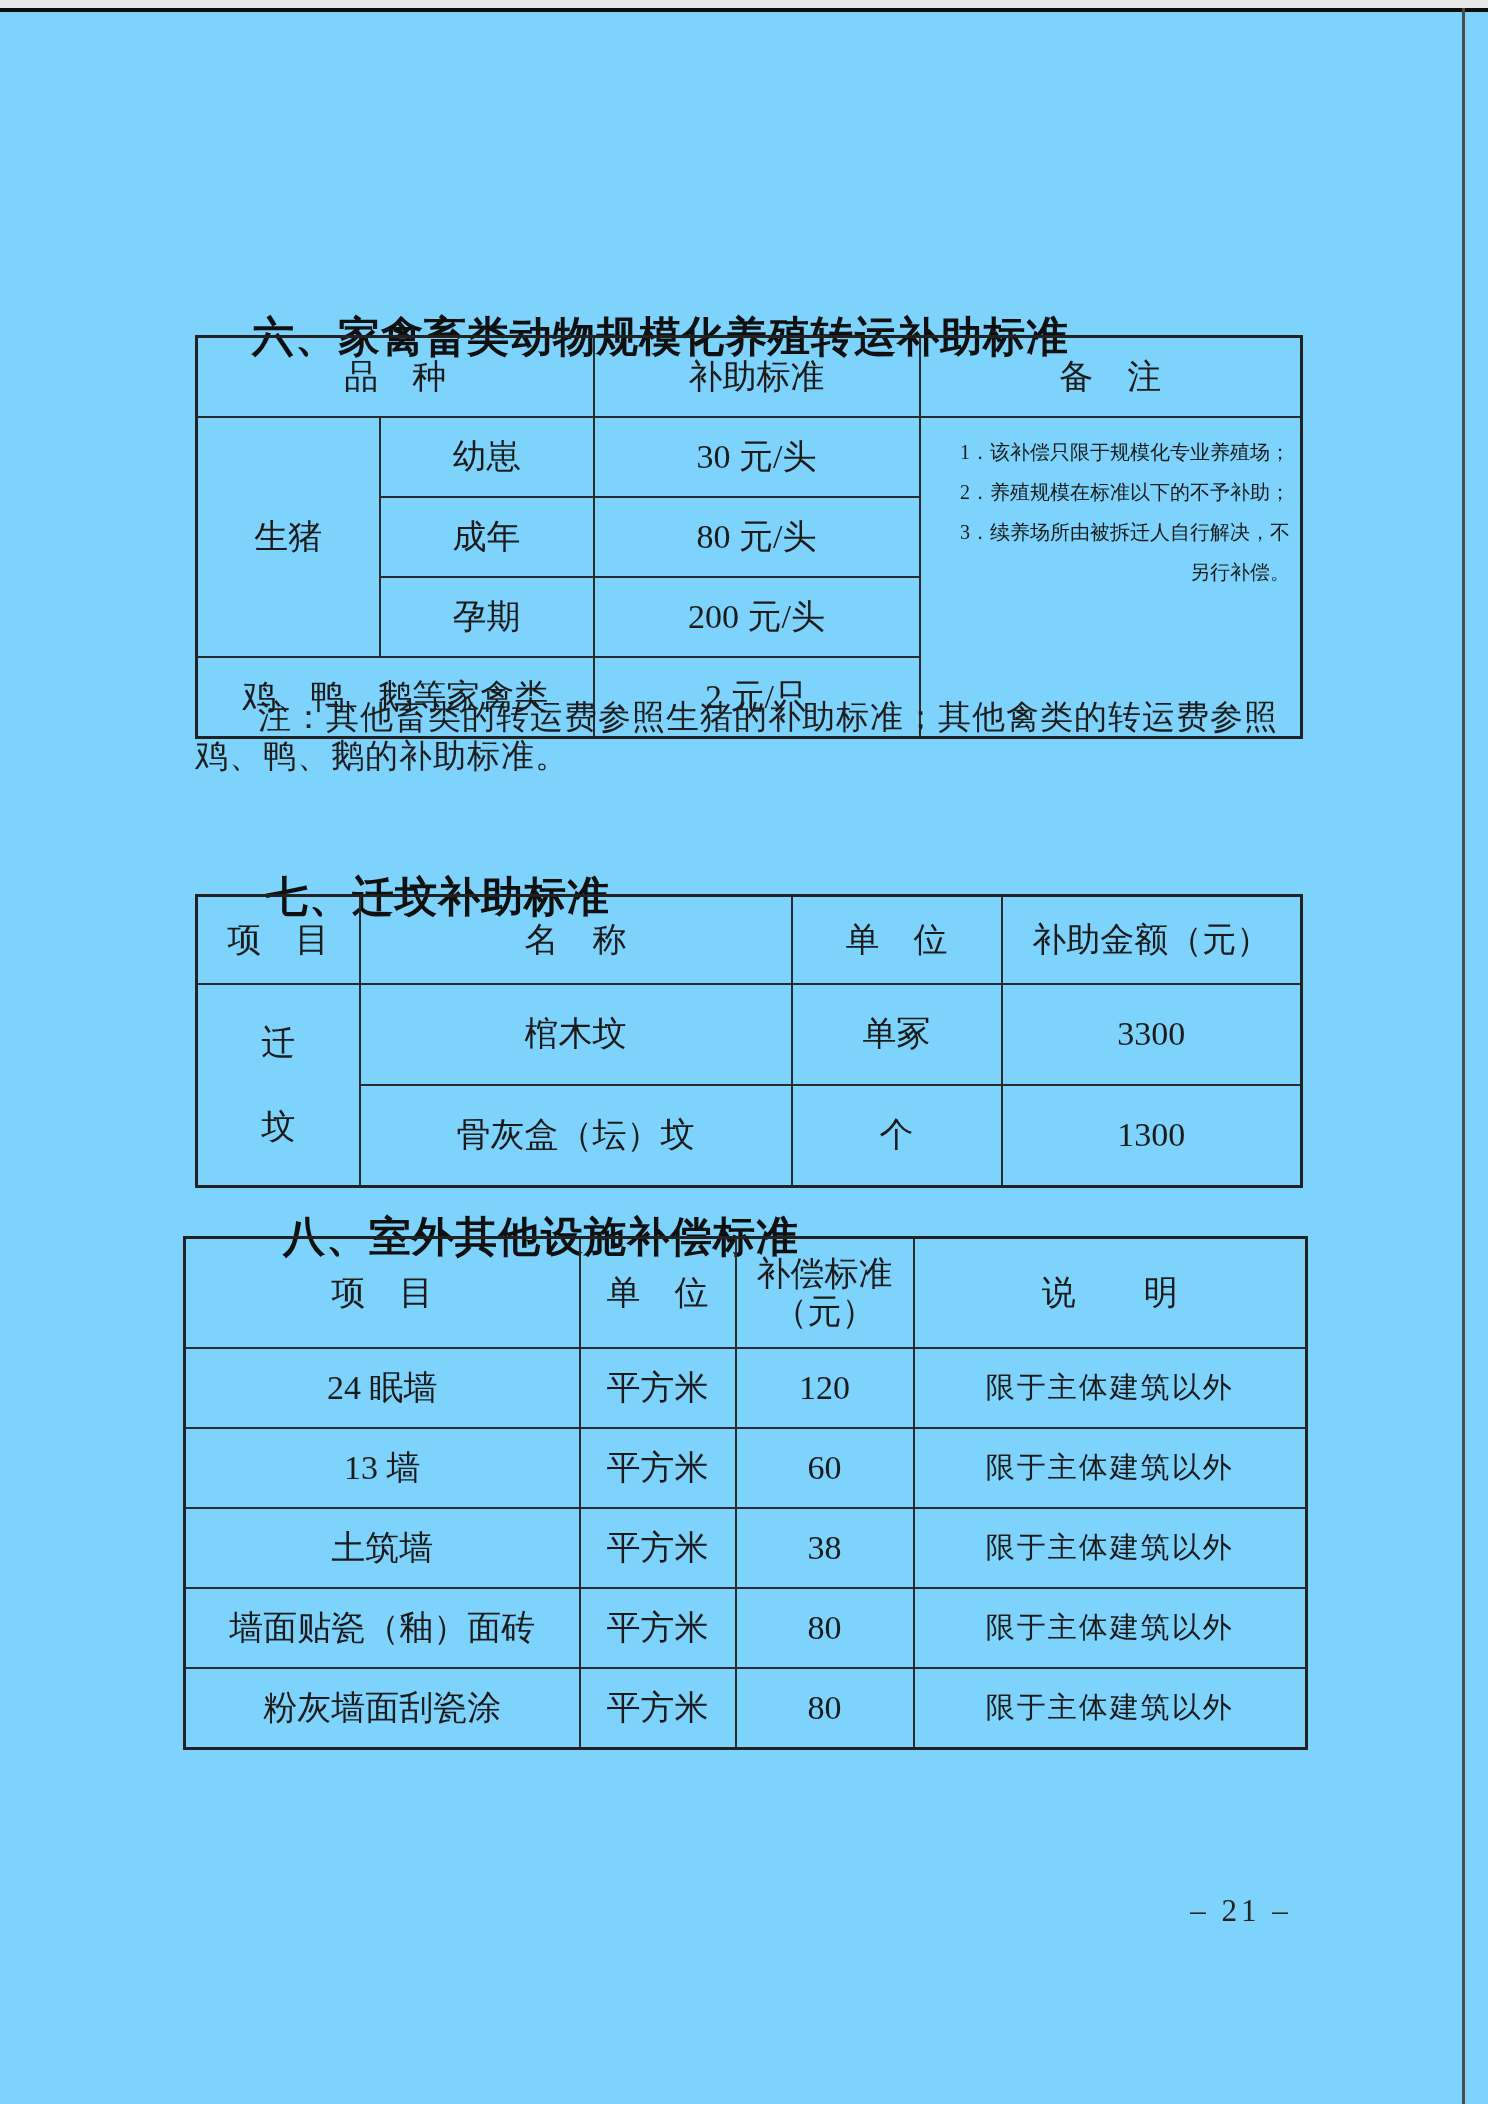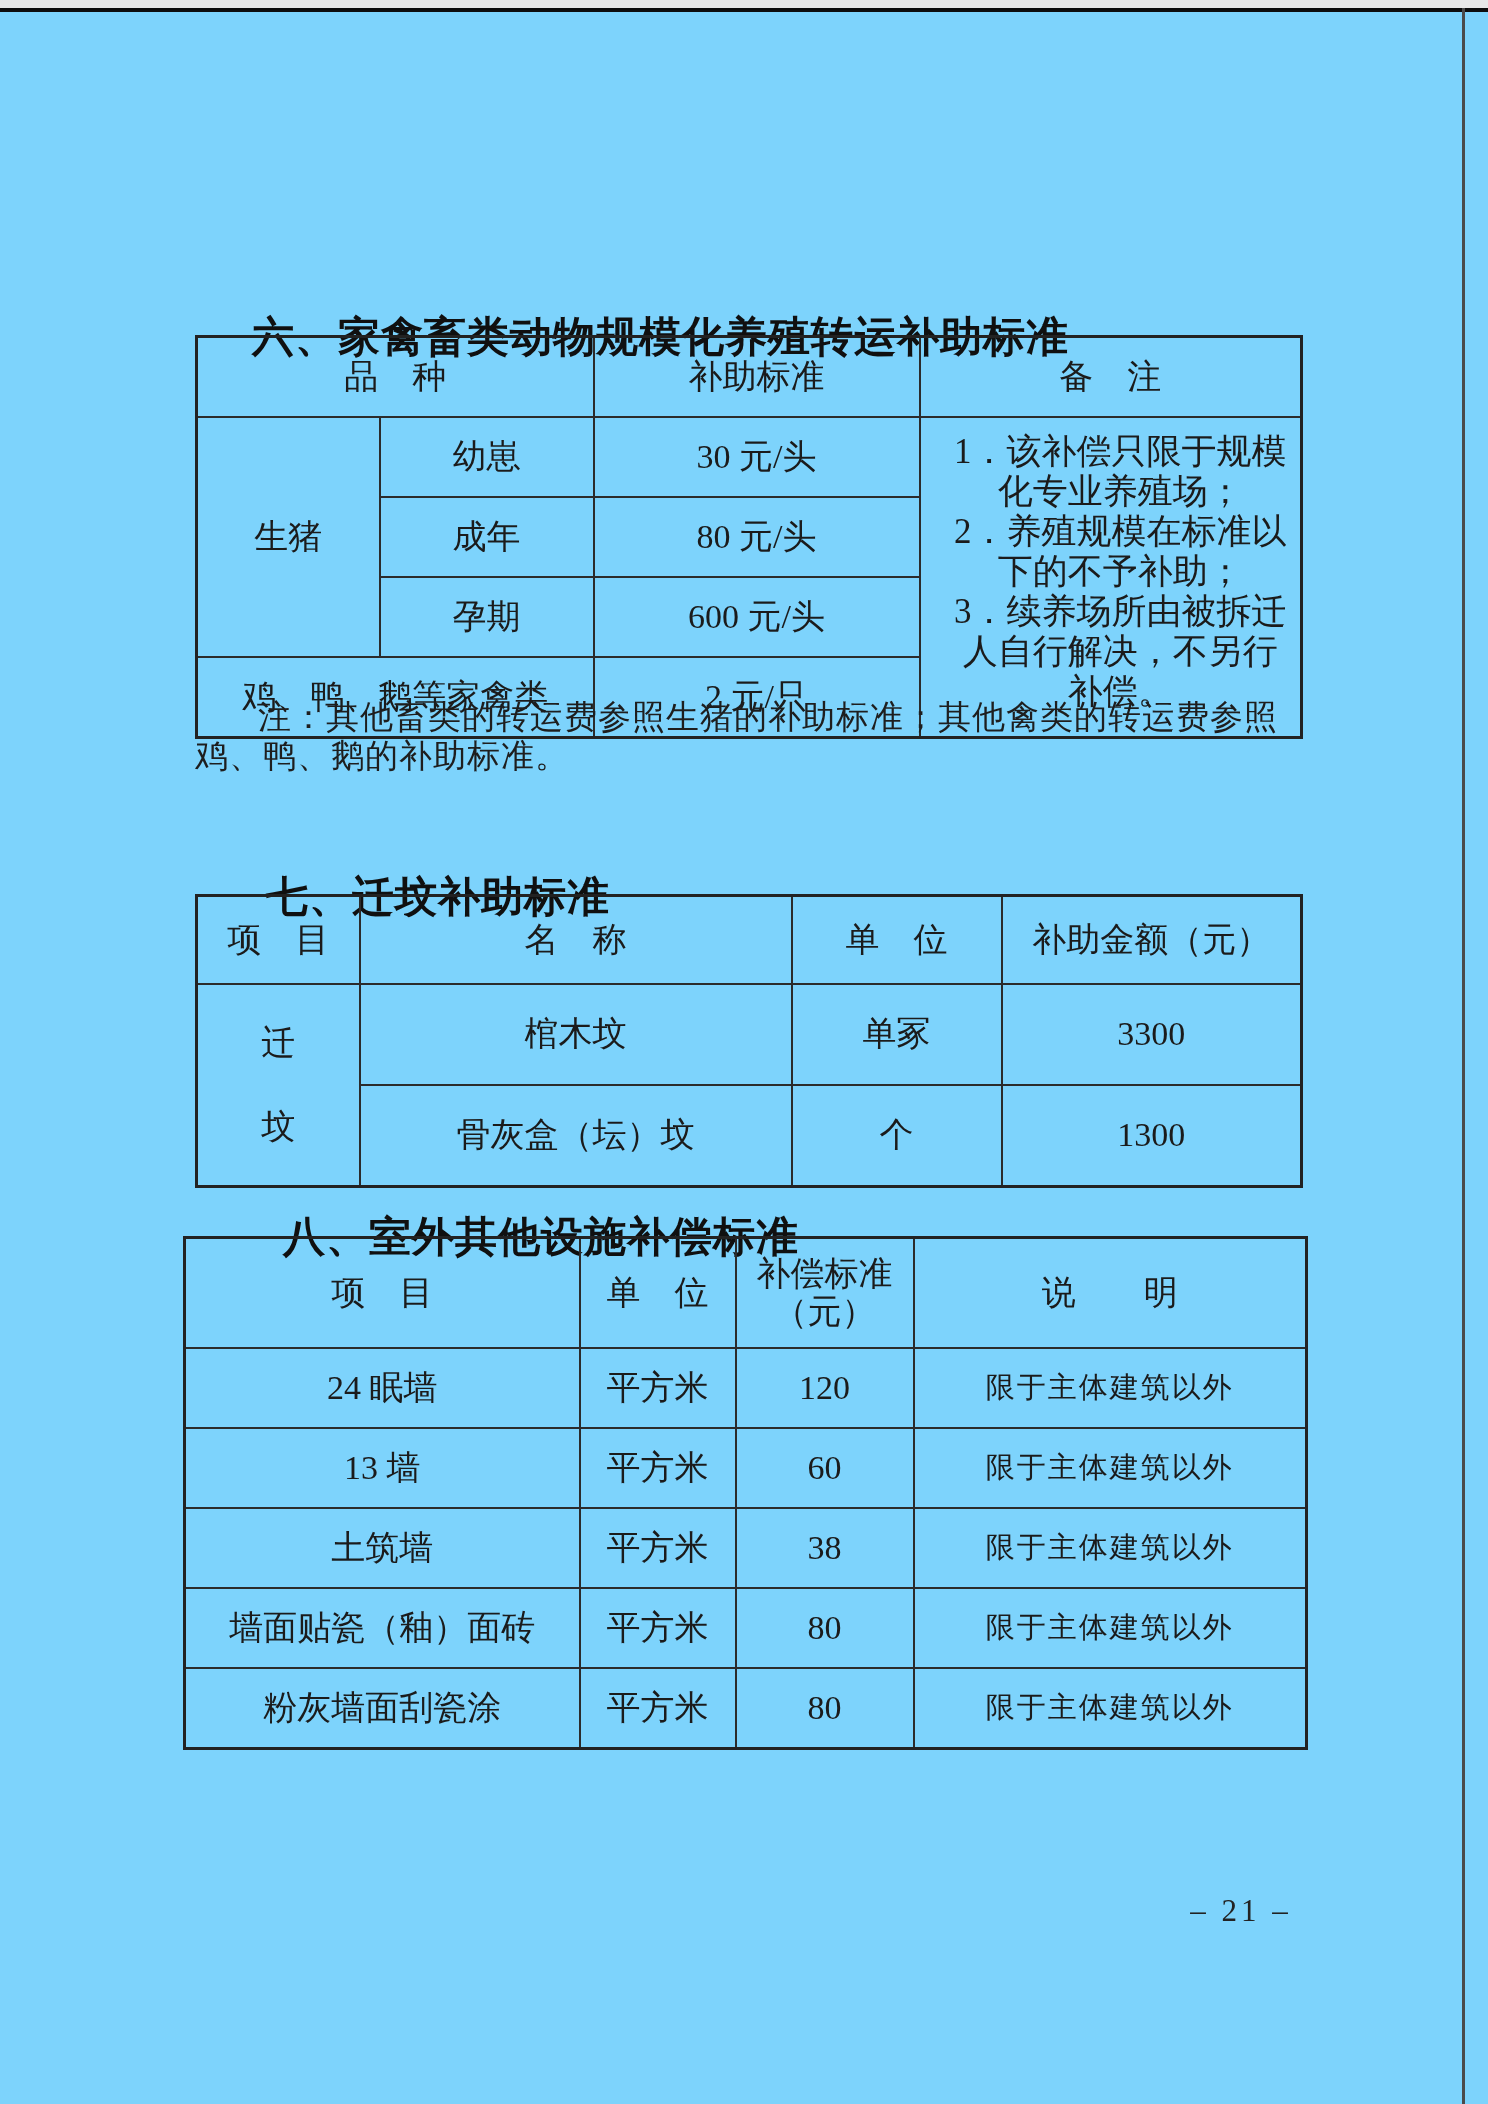--- a/index.html
+++ b/index.html
@@ -42,22 +42,22 @@
     padding:16px;
     vertical-align:middle;
     overflow:hidden;
   }
   table.doc{border:3px solid #222;}
 
   #table1{top:327px;left:195px;width:1105px;}
   #table1 tr.hdr{height:70px;}
   #table1 tr.r{height:72px;}
   #table1 td.remark{
-    text-align:center;
-    font-size:35px;
+    text-align:right;
+    font-size:20px;
     line-height:40px;
     padding:14px 10px 6px 30px;
     vertical-align:top;
   }
 
   #note{
     position:absolute;
     top:690px;left:195px;width:1112px;
     font-size:33px;line-height:39px;
     text-indent:63px;
@@ -117,21 +117,21 @@
           <div>2．养殖规模在标准以下的不予补助；</div>
           <div>3．续养场所由被拆迁人自行解决，不另行补偿。</div>
         </td>
       </tr>
       <tr class="r">
         <td>成年</td>
         <td>80 元/头</td>
       </tr>
       <tr class="r">
         <td>孕期</td>
-        <td>600 元/头</td>
+        <td>200 元/头</td>
       </tr>
       <tr class="r">
         <td colspan="2">鸡、鸭、鹅等家禽类</td>
         <td>2 元/只</td>
       </tr>
     </tbody>
   </table>
 
   <p id="note">注：其他畜类的转运费参照生猪的补助标准；其他禽类的转运费参照鸡、鸭、鹅的补助标准。</p>
 

